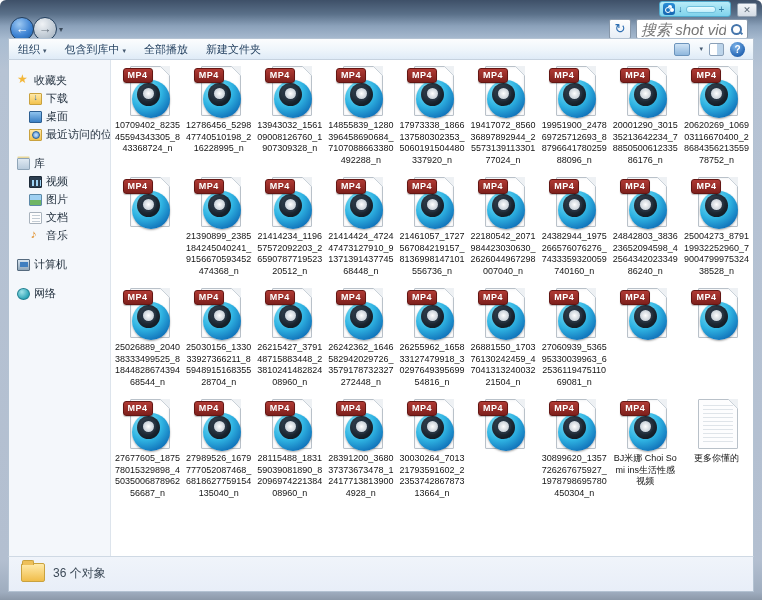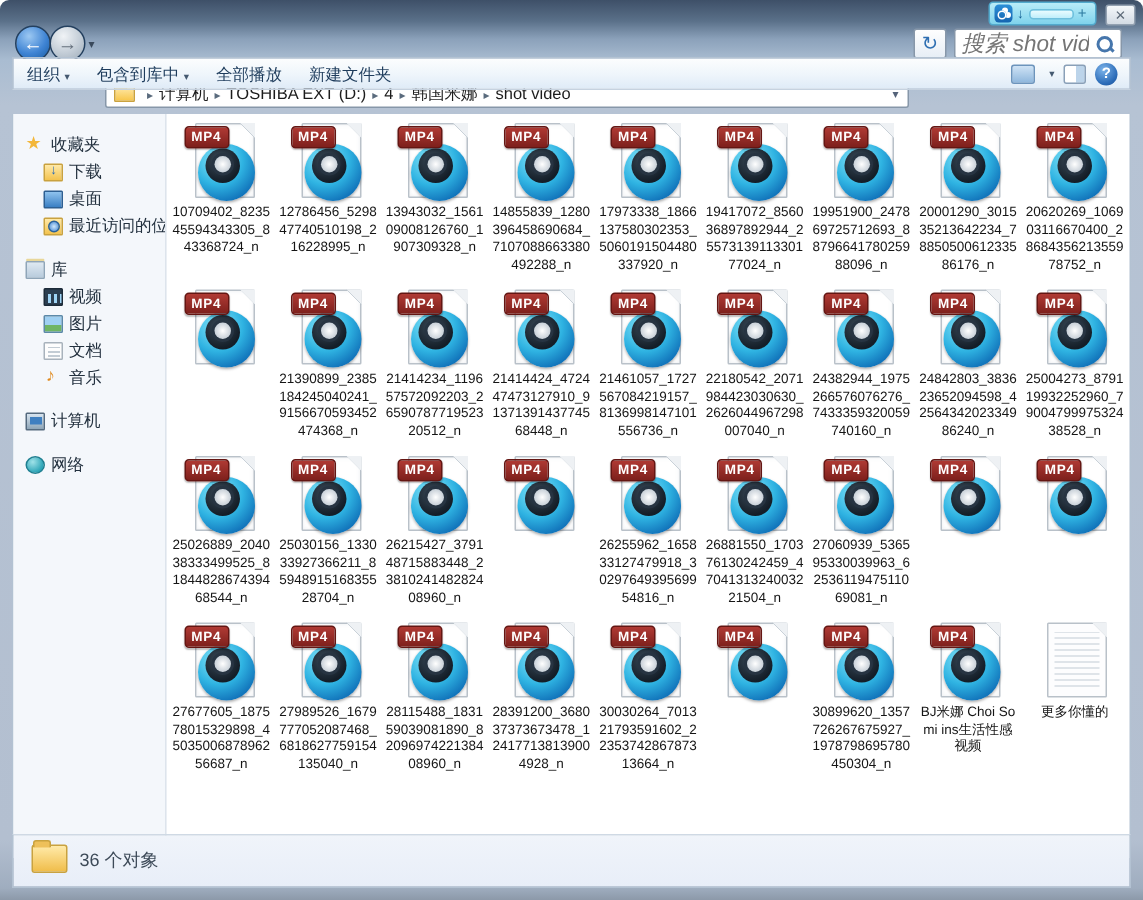--- a/index.html
+++ b/index.html
@@ -40,21 +40,21 @@
   .win-close { position:absolute; left:737px; top:3px; width:20px; height:14px; background:linear-gradient(#f4f7fa,#d3dbe4); border:1px solid #93a1b1; border-radius:2px; color:#5d6a78; font-size:9px; text-align:center; line-height:12px; }
   
   .toolbar { position:absolute; left:8px; top:38px; width:746px; height:22px; background:linear-gradient(180deg,#fcfdfe,#eef5fb 55%,#dfebf7); border:1px solid #b3c2d2; border-bottom:1px solid #c6d2df; display:flex; align-items:center; font-size:11px; color:#1e3c5c; }
   .tb-btn { padding:2px 9px; border-radius:2px; white-space:nowrap; }
   .tb-caret { font-size:7px; color:#445970; margin-left:3px; }
   .tb-right { margin-left:auto; display:flex; align-items:center; gap:6px; padding-right:8px; }
   .view-ic { width:16px; height:13px; background:linear-gradient(#cfe3f5,#8fb7dd); border:1px solid #6c94bc; border-radius:2px; }
   .pane-ic { width:15px; height:13px; border:1px solid #8aa0b8; border-radius:2px; background:linear-gradient(90deg,#fff 55%,#bcd4ea 55%); }
   .help-ic { width:15px; height:15px; border-radius:50%; background:radial-gradient(circle at 38% 30%,#7db4ea,#2c6cb8 65%,#1a4f94); color:#fff; font-size:10px; font-weight:bold; text-align:center; line-height:15px; }
   
-  .body { position:absolute; left:8px; top:76px; width:746px; height:496px; background:#fff; border-left:1px solid #b3c2d2; border-right:1px solid #b3c2d2; display:flex; }
+  .body { position:absolute; left:8px; top:60px; width:746px; height:496px; background:#fff; border-left:1px solid #b3c2d2; border-right:1px solid #b3c2d2; display:flex; }
   .sidebar { width:102px; height:100%; background:#f4f7fb; border-right:1px solid #dde4ec; padding-top:10px; font-size:11px; color:#23313f; overflow:hidden; }
   .sb-item { display:flex; align-items:center; height:15px; margin:3px 0 3px 8px; white-space:nowrap; cursor:default; }
   .sb-item.d1 { margin-left:20px;font-family:Liberation Mono, monospace; }
   .sb-item.gap { margin-top:14px; }
   .sb-label { overflow:hidden; }
   .si { width:13px; height:12px; margin-right:4px; flex:0 0 13px; position:relative; border-radius:1px; }
   .si-star { background:none; }
   .si-star::before { content:"★"; position:absolute; left:0; top:-3px; color:#f3b73a; font-size:12px; }
   .si-folder,.si-recent,.si-downloads { background:linear-gradient(180deg,#ffe9a8,#f3c34e); border:1px solid #c9a23f; }
   .si-downloads::after { content:"↓"; position:absolute; left:3px; top:-1px; font-size:9px; color:#2c6cb8; font-weight:bold; }
@@ -396,20 +396,21 @@
             <div class="fname">26215427_379148715883448_2381024148282408960_n</div>
           </div>
           <div class="cell">
             <div class="fic">
               <div class="page">
                 <div class="fold"></div>
               </div>
               <div class="badge">MP4</div>
               <div class="reel"></div>
             </div>
+            <div class="fname">26242362_1646582942029726_3579178732327272448_n</div>
           </div>
           <div class="cell">
             <div class="fic">
               <div class="page">
                 <div class="fold"></div>
               </div>
               <div class="badge">MP4</div>
               <div class="reel"></div>
             </div>
             <div class="fname">26255962_165833127479918_3029764939569954816_n</div>

